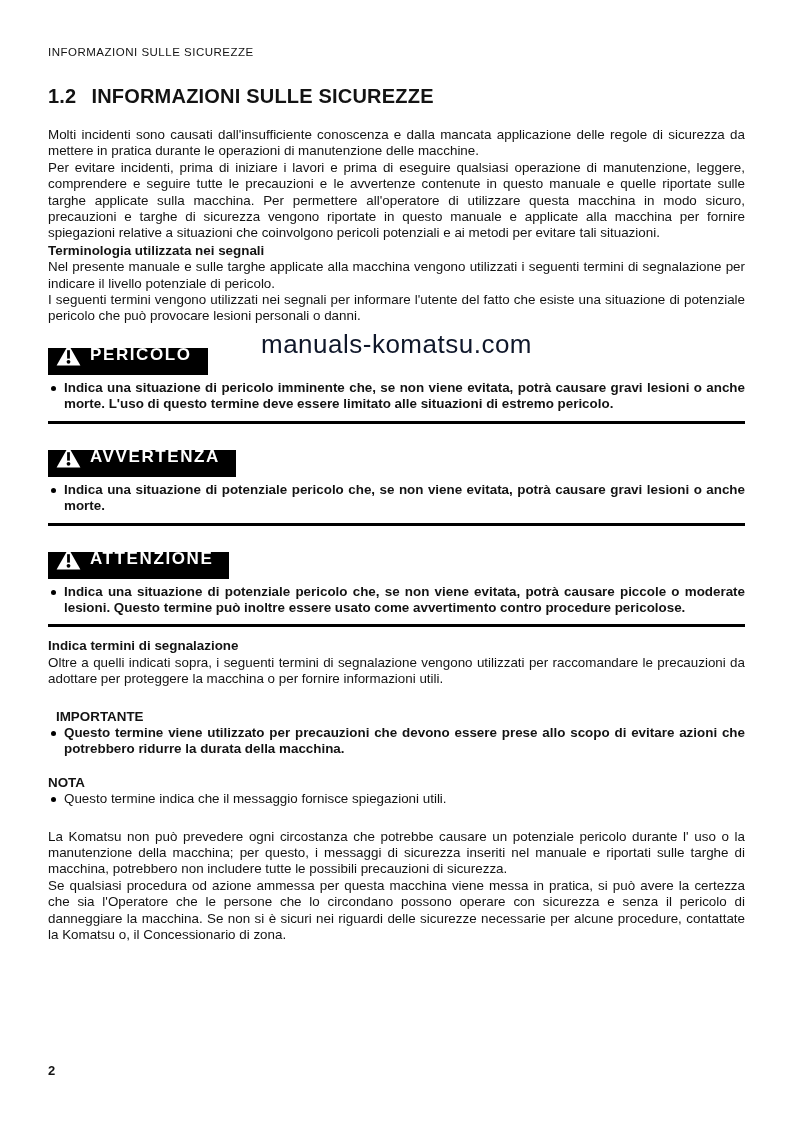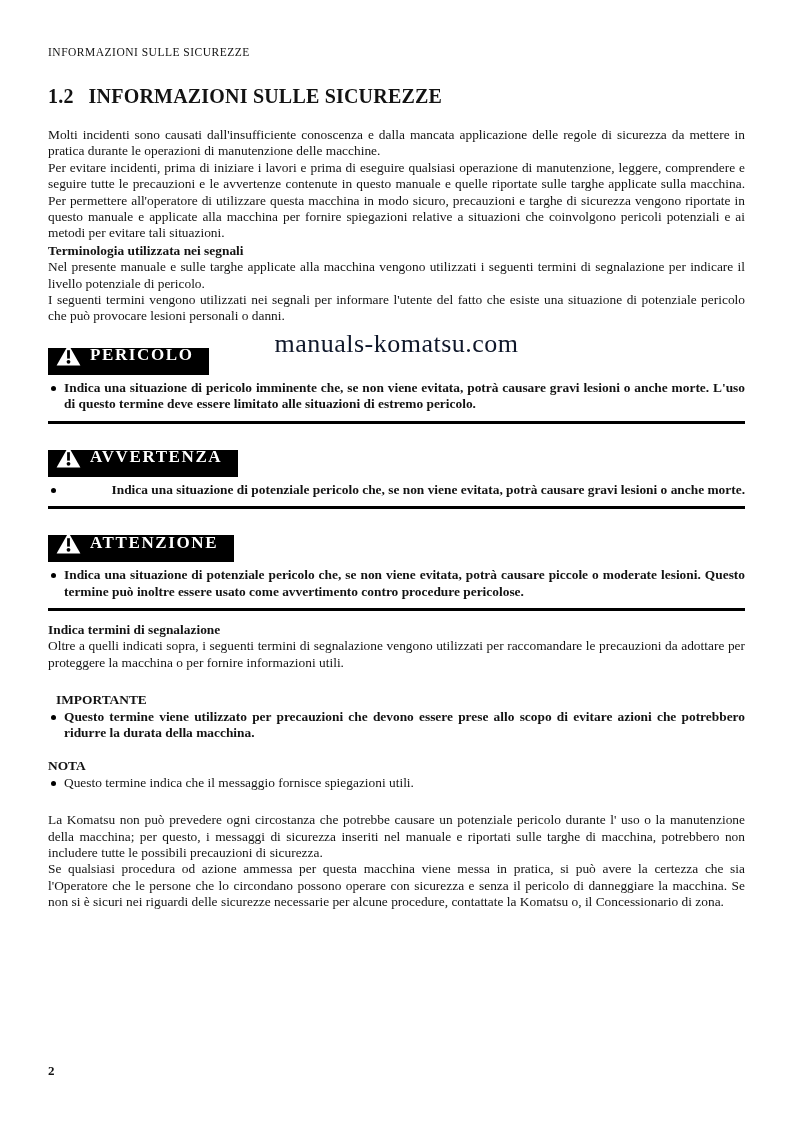--- a/index.html
+++ b/index.html
@@ -2,21 +2,21 @@
 <html><head>
 <meta charset="utf-8">
 <style>
   html,body{margin:0;padding:0;background:#ffffff;}
   .page{
     position:relative;
     width:793px;height:1123px;
     background:#ffffff;
     box-sizing:border-box;
     padding:46px 48px 0 48px;
-    font-family:Liberation Serif, serif;
+    font-family:Liberation Sans, sans-serif;
     color:#131313;
     overflow:hidden;
   }
   .running-header{
     font-size:11.5px;
     letter-spacing:0.5px;
     margin:0 0 27px 0;
   }
   h1.page-title{
     font-size:20px;

